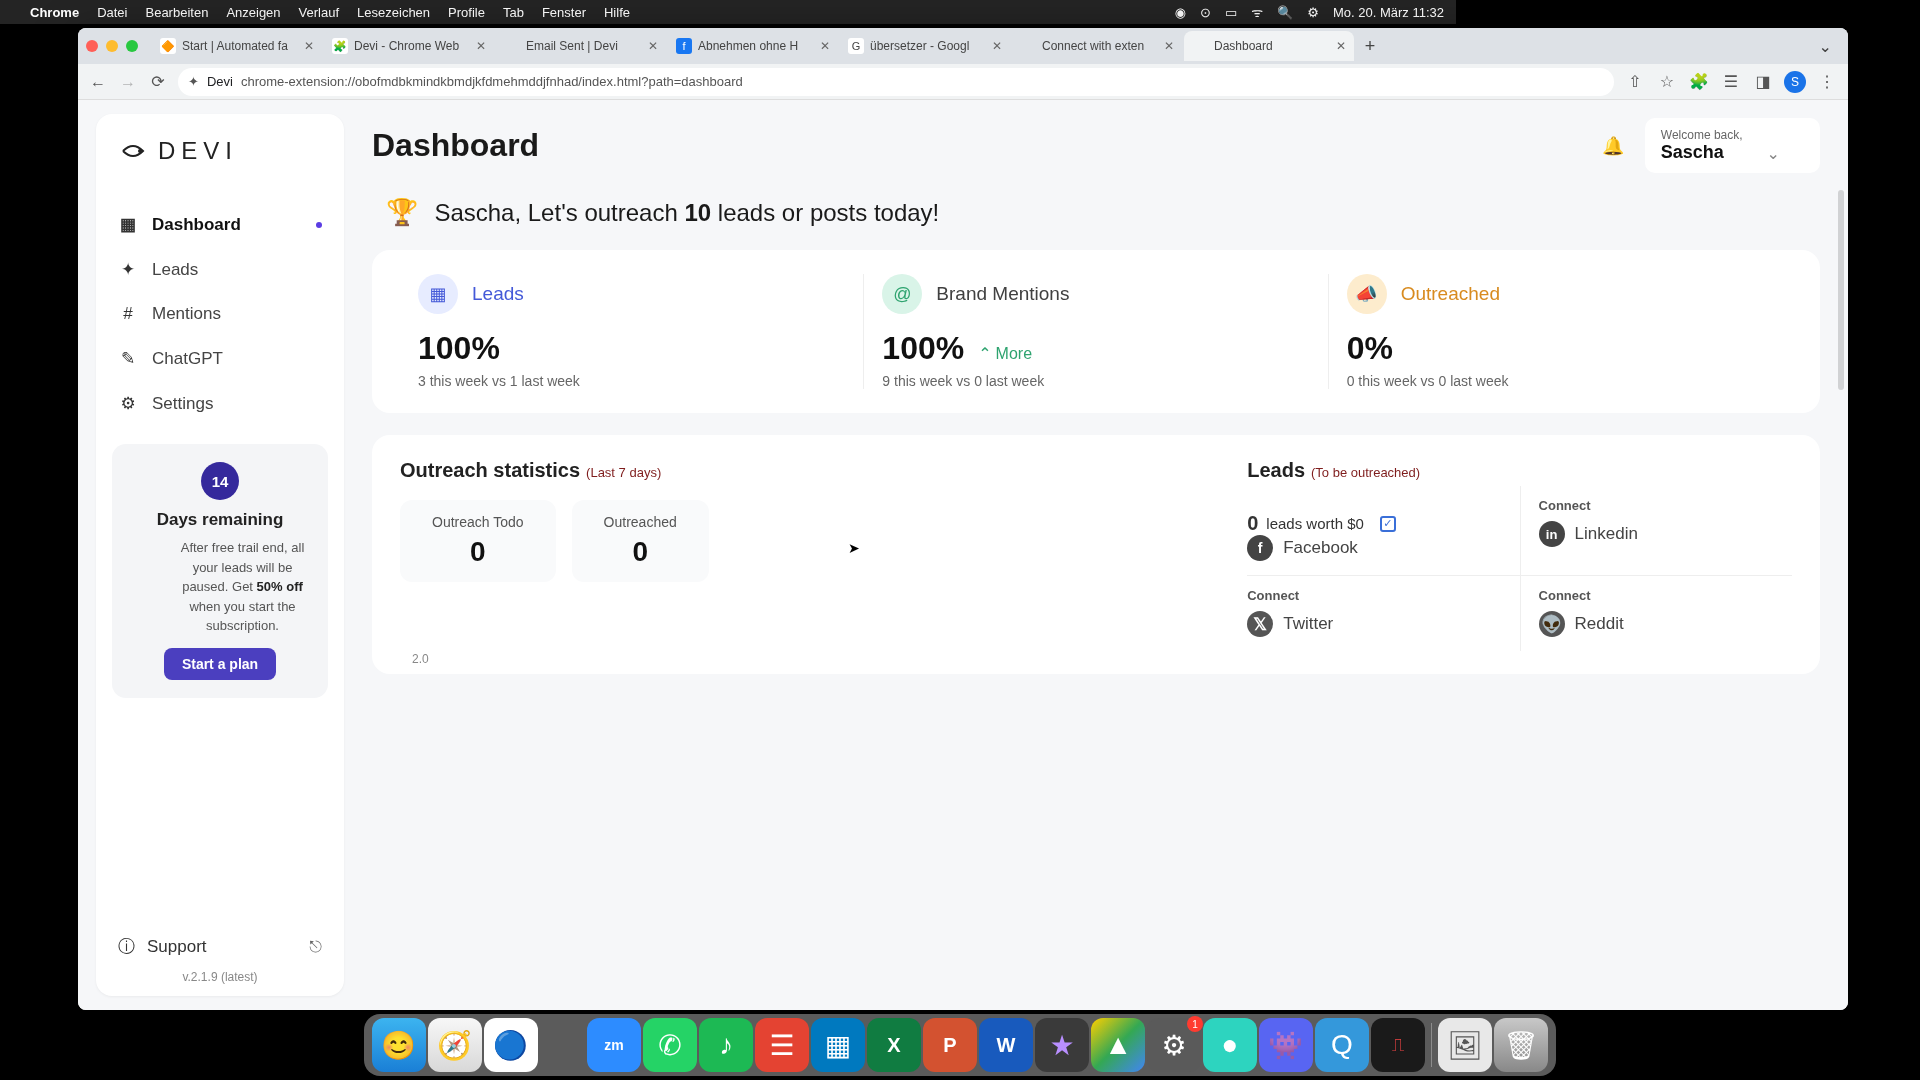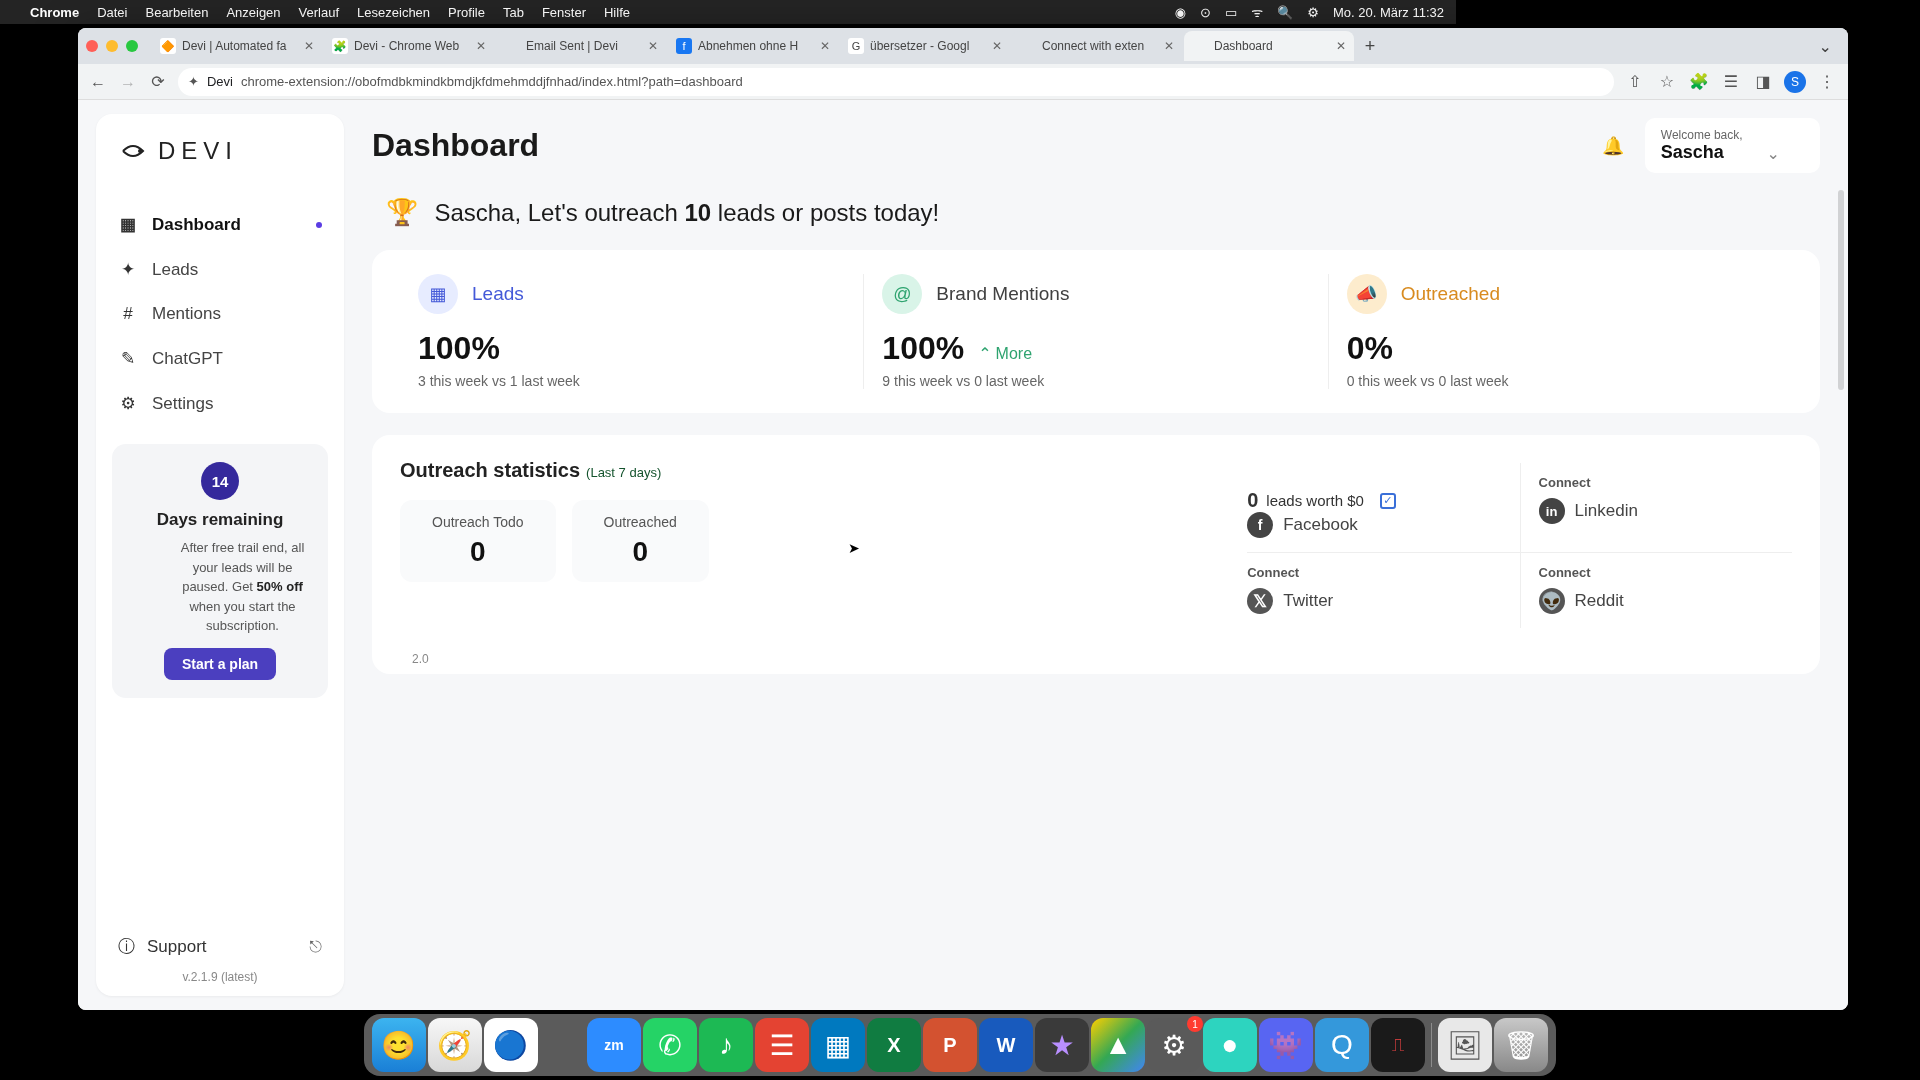--- a/index.html
+++ b/index.html
@@ -90,21 +90,21 @@
 .stat-label.yellow { color:#d88b1f; }
 .stat-value-row { display:flex; align-items:baseline; gap: 14px; }
 .stat-value { font-size: 32px; font-weight:700; color:#111; }
 .stat-more { display:flex; align-items:center; gap:4px; color:#2ea36f; font-size:16px; }
 .stat-sub { font-size: 14px; color:#666; margin-top: 6px; }
 
 .lower-card { background:#fff; border-radius: 18px; padding: 24px 28px 8px; display:flex; gap: 30px; }
 .outreach-col { flex: 1.5; }
 .leads-col { flex: 1; }
 .card-title { font-size: 20px; font-weight:600; color:#222; }
-.card-sub { font-size: 13px; color:#14532d; margin-left:6px; }
+.card-sub { font-size: 13px; color:#7f1d1d; margin-left:6px; }
 .mini-stats { display:flex; gap:16px; margin-top: 18px; }
 .mini { background:#f9fafb; border-radius:12px; padding: 14px 32px; text-align:center; }
 .mini-label { font-size:14px; color:#555; margin-bottom:6px; }
 .mini-value { font-size: 28px; font-weight:700; color:#111; }
 .chart-axis { margin-top: 70px; font-size:12px; color:#888; padding-left:12px; }
 
 .leads-worth { display:flex; align-items:center; gap:8px; margin-top: 14px; font-size:15px; color:#333; }
 .leads-worth .zero { font-weight:700; font-size:20px; }
 .checkbox { width:16px; height:16px; border:2px solid #3a6fd8; border-radius:3px; display:inline-flex; align-items:center; justify-content:center; color:#3a6fd8; font-size:11px; margin-left:8px; }
 .connect-grid { display:grid; grid-template-columns: 1fr 1fr; margin-top: 4px; }
@@ -176,21 +176,21 @@
 
 <div class="browser">
   <div class="tab-strip">
     <div class="traffic-lights">
       <div class="tl red"></div>
       <div class="tl yellow"></div>
       <div class="tl green"></div>
     </div>
     <div class="tab">
         <span class="favicon" style="background:#fff">🔶</span>
-        <span class="label">Devi | Automated fa</span>
+        <span class="label">Start | Automated fa</span>
         <span class="close">✕</span>
       </div>
     <div class="tab">
         <span class="favicon" style="background:#fff">🧩</span>
         <span class="label">Devi - Chrome Web</span>
         <span class="close">✕</span>
       </div>
     <div class="tab">
         <span class="favicon"></span>
         <span class="label">Email Sent | Devi</span>
@@ -353,20 +353,21 @@
               <div class="mini-value">0</div>
             </div>
             <div class="mini">
               <div class="mini-label">Outreached</div>
               <div class="mini-value">0</div>
             </div>
           </div>
           <div class="chart-axis">2.0</div>
         </div>
         <div class="leads-col">
+          <div><span class="card-title">Leads</span><span class="card-sub">(To be outreached)</span></div>
           <div class="connect-grid">
             <div class="connect-cell">
               <div class="leads-worth">
                   <span class="zero">0</span>
                   <span>leads worth $0</span>
                   <span class="checkbox">✓</span>
                 </div>
               <div class="platform">
                   <span class="platform-icon pi-fb">f</span>
                   <span>Facebook</span>

